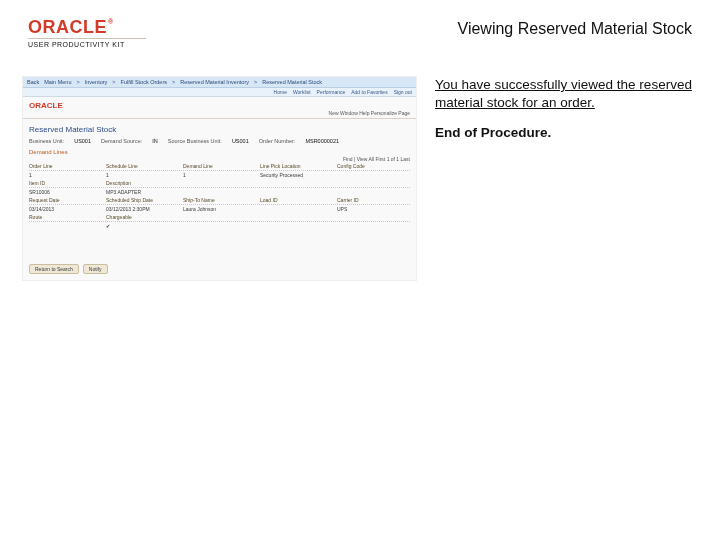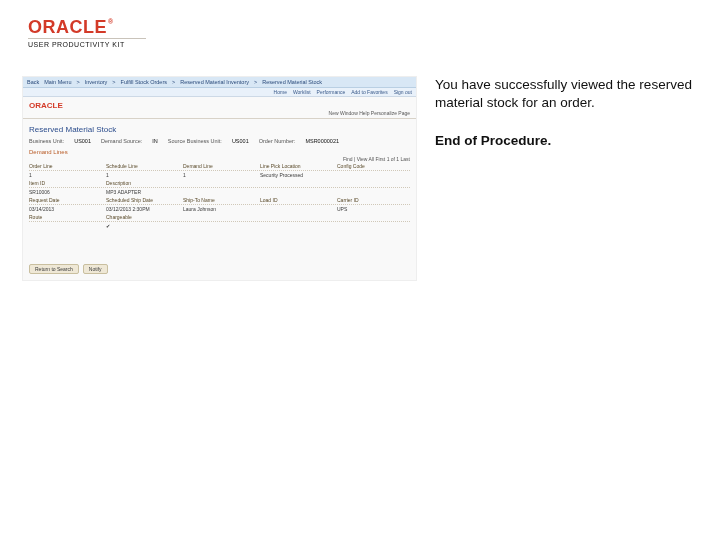--- a/index.html
+++ b/index.html
@@ -137,34 +137,35 @@
     color: #3a3a3a;
   }
 
   .steps {
     flex: 1;
     font-size: 13.5px;
     color: #111;
     line-height: 1.35;
   }
   .steps .step-label { margin-bottom: 14px; }
-  .steps .step-body  { margin-bottom: 20px; }
+  .steps .step-body  { margin-bottom: 12px; text-decoration: underline; }
   .steps .step-end   { font-weight: 700; }
 </style>
 </head>
 <body>
 <div class="page">
 
   <div class="header">
     <div class="logo-block">
       <div class="oracle-word">
         <span>ORACLE</span><span class="reg">®</span>
       </div>
       <div class="upk">USER PRODUCTIVITY KIT</div>
     </div>
+    <div class="page-title">Viewing Reserved Material Stock</div>
   </div>
 
   <div class="content">
 
     <div class="shot">
       <div class="tabs">
         <span>Back</span>
         <span>Main Menu</span>
         <span>&gt;</span>
         <span>Inventory</span>

